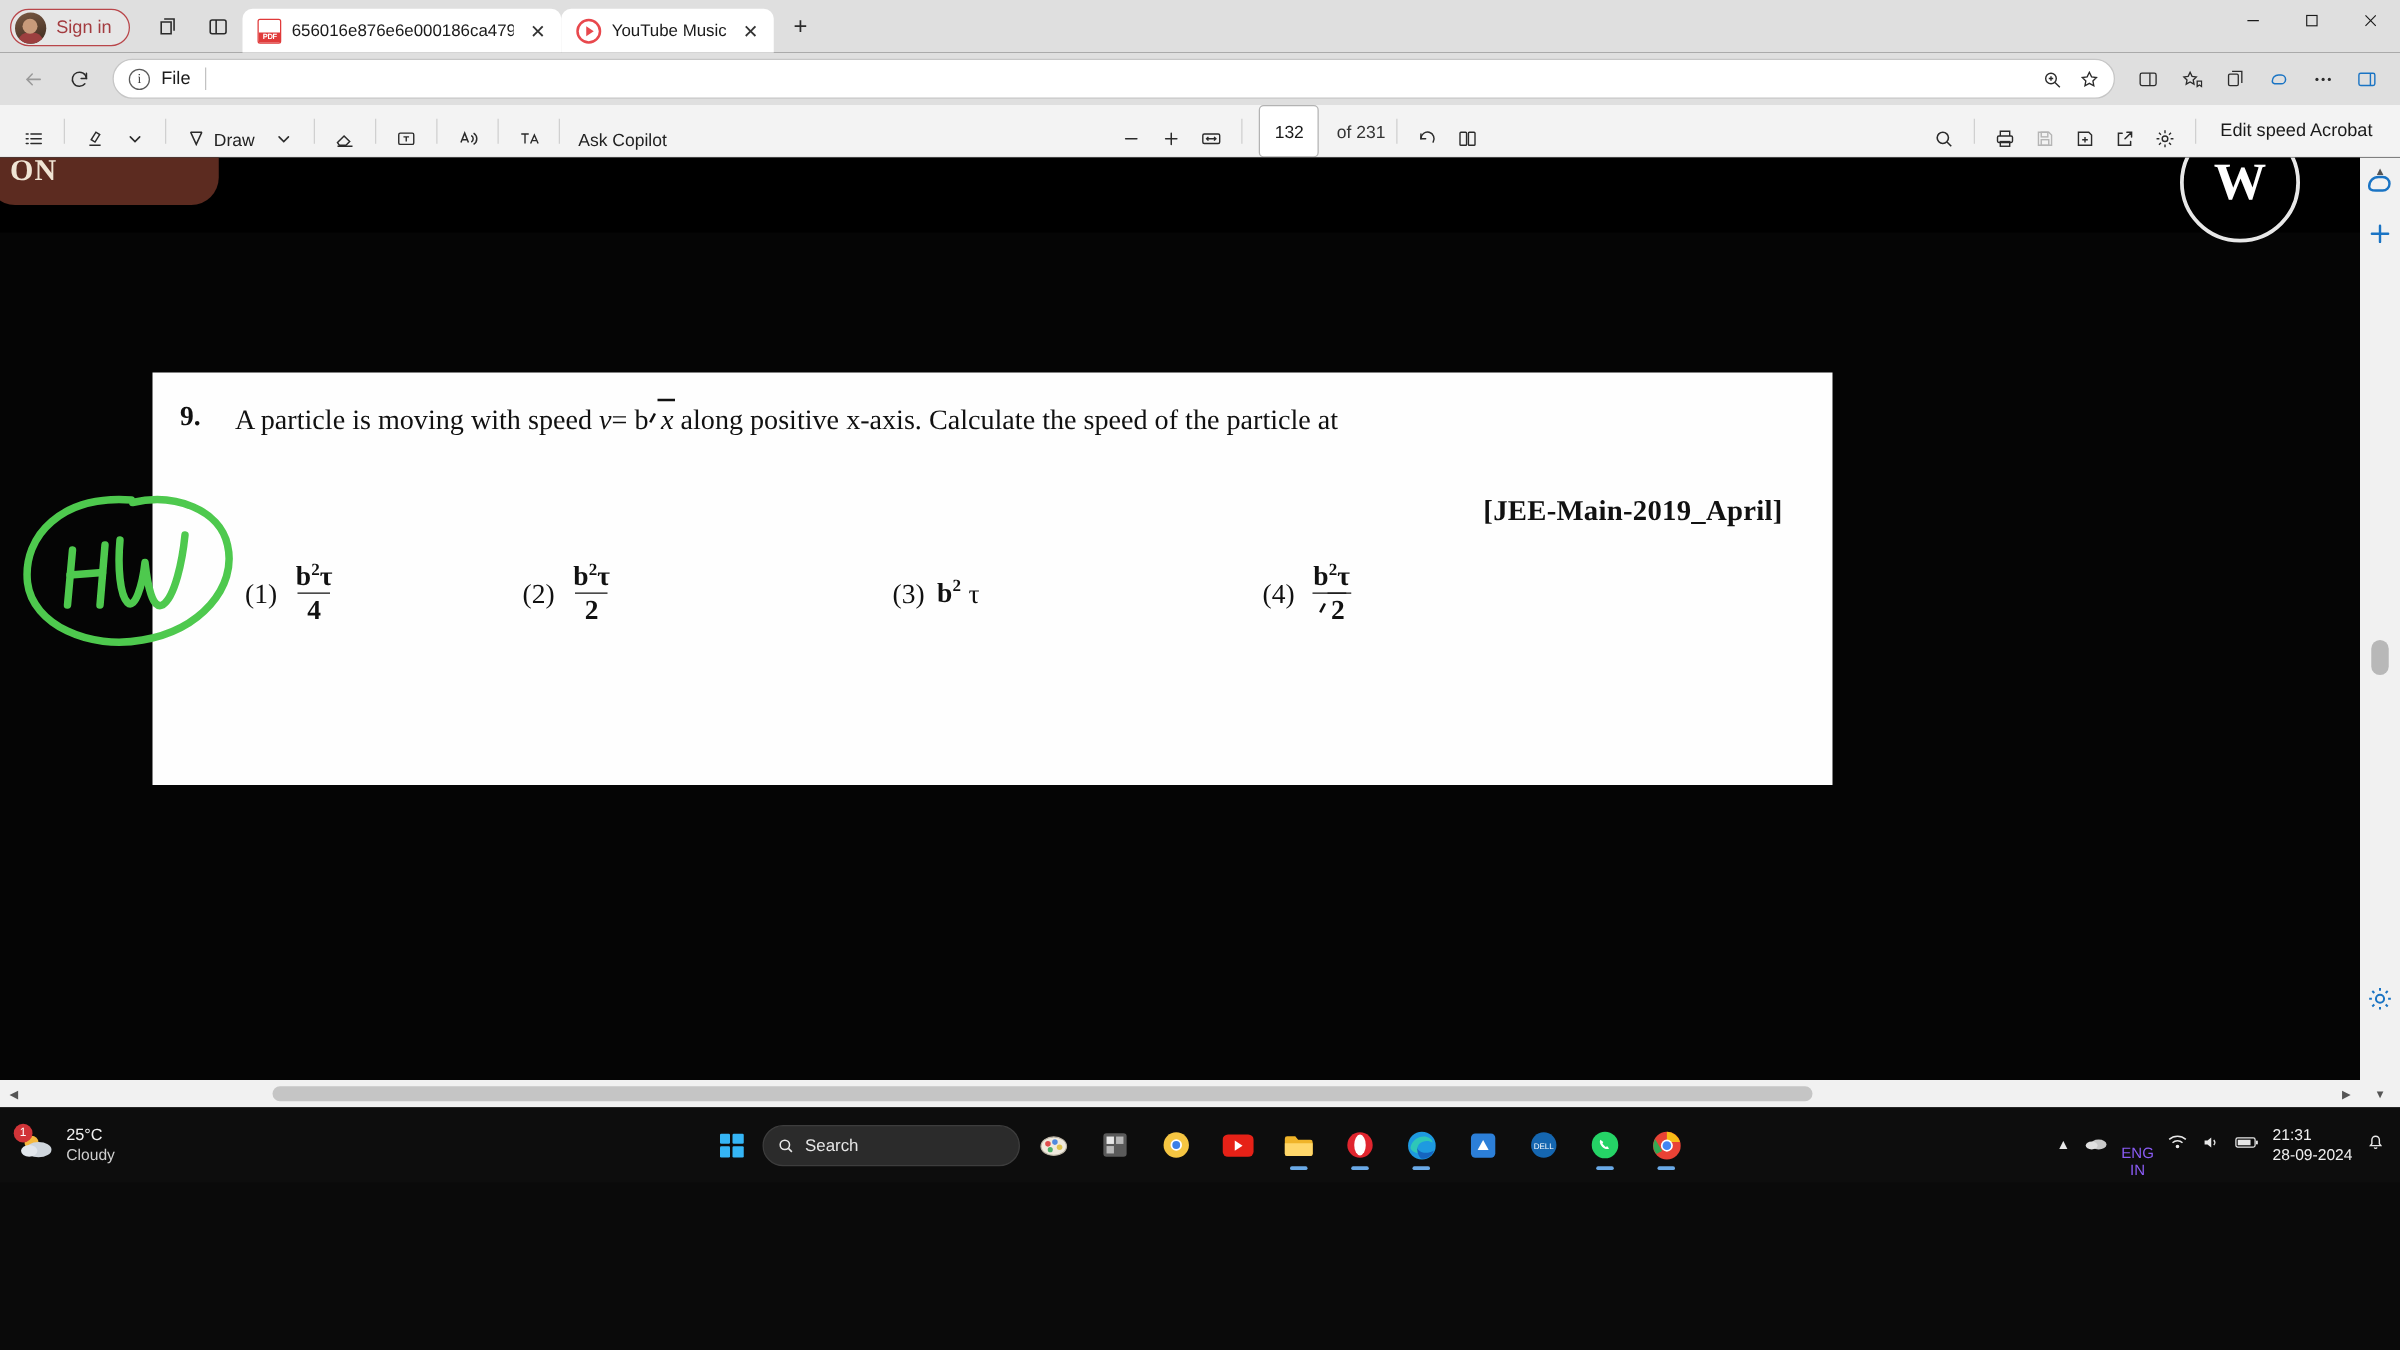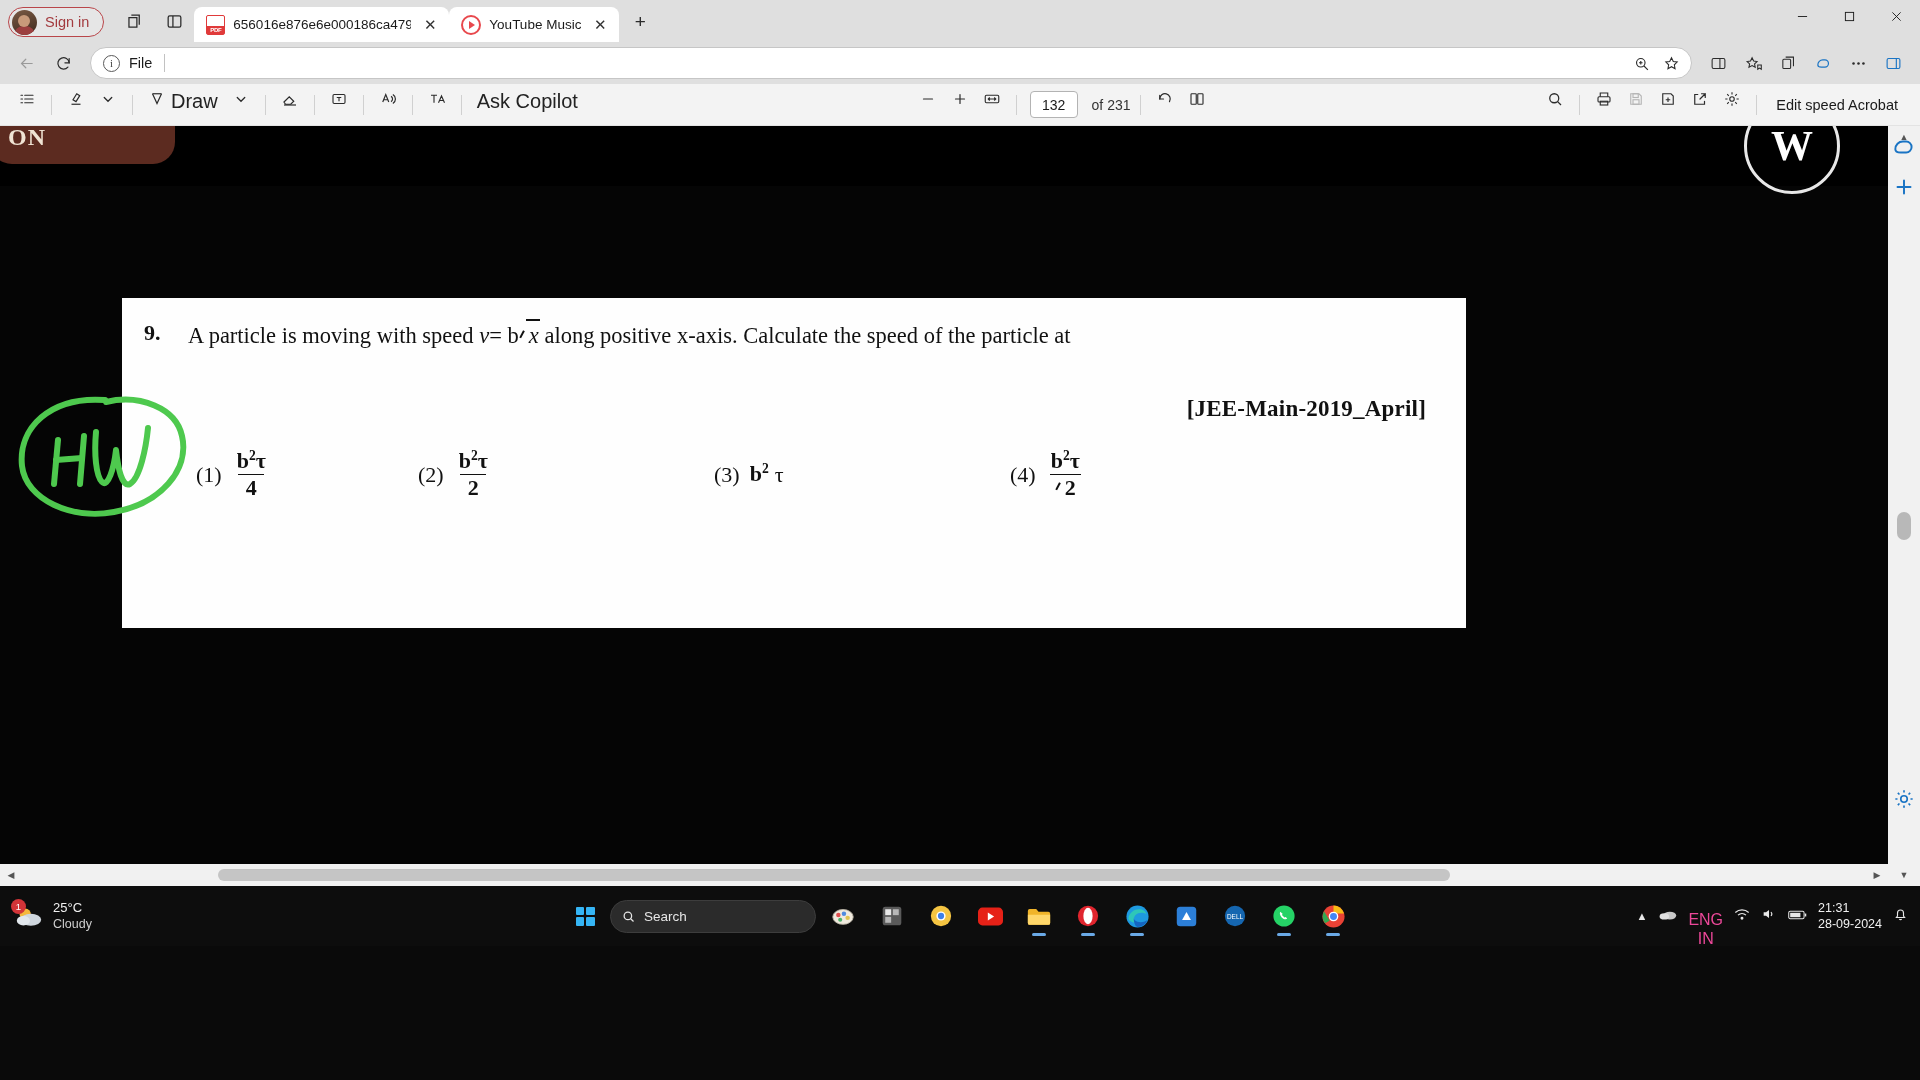--- a/index.html
+++ b/index.html
@@ -56,25 +56,25 @@
   .file-word { font-size:14.5px; color:#1c1c1c; margin-left:9px; }
   .omni-sep { width:1px; height:18px; background:#c2c2c2; margin:0 12px; }
   .url { font-size:14.5px; color:#1c1c1c; white-space:nowrap; overflow:hidden; flex:1; }
   .omni-right { display:flex; align-items:center; gap:2px; margin-left:auto; }
   .omni-right .navbtn { width:28px; height:28px; }
   .nav-right { display:flex; align-items:center; gap:2px; }
 
   
   .pdfbar { height:42px; background:#f3f3f3; border-bottom:1px solid #e3e3e3; display:flex; align-items:center;
     padding:0 12px; gap:2px; }
-  .tb { height:30px; min-width:30px; padding:0 6px; display:flex; align-items:flex-start; justify-content:center; gap:5px;
-    border-radius:5px; color:#222; font-size:20px; }
+  .tb { height:30px; min-width:30px; padding:0 6px; display:flex; align-items:flex-end; justify-content:center; gap:5px;
+    border-radius:5px; color:#222; font-size:14px; }
   .tb svg { width:18px; height:18px; }
   .tbsep { width:1px; height:20px; background:#d0d0d0; margin:0 7px; }
-  .pagebox { width:48px; height:27px; border:1px solid #b3b3b3; border-radius:4px; background:#fff; display:flex;
+  .pagebox { width:48px; height:42px; border:1px solid #b3b3b3; border-radius:4px; background:#fff; display:flex;
     align-items:center; justify-content:center; font-size:14px; color:#1a1a1a; margin:0 4px; }
   .ofpages { font-size:14px; color:#333; margin-left:8px; }
   .spacer { flex:1; }
   .acrobat { font-size:14.5px; color:#1a1a1a; padding:0 10px; height:30px; display:flex; align-items:center; }
 
   
   .viewer { position:relative; height:760px; background:#050505; overflow:hidden; }
   .page-wrap { position:absolute; left:0; top:0; right:32px; bottom:22px; overflow:hidden; }
   
   .scan-top { position:absolute; left:0; top:0; width:100%; height:60px; background:#000; }
@@ -146,21 +146,21 @@
   .startgrid i { background:#35b5f5; border-radius:1px; display:block; }
   .searchbox { width:206px; height:33px; background:#2b2b2b; border:1px solid #3d3d3d; border-radius:17px;
     display:flex; align-items:center; padding:0 10px; gap:8px; }
   .searchbox span { color:#e6e6e6; font-size:13.5px; }
   .tbapp { width:44px; height:42px; display:flex; align-items:center; justify-content:center; position:relative; }
   .tbapp .run { position:absolute; bottom:1px; left:50%; transform:translateX(-50%); width:14px; height:3px;
     border-radius:2px; background:#6aa9e6; }
 
   .tray { margin-left:auto; display:flex; align-items:center; gap:11px; padding-right:12px; }
   .tray svg { width:15px; height:15px; }
-  .lang { color:#ec4899; font-size:16px; line-height:1.2; text-align:center;margin-top:26px; }
+  .lang { color:#8b5cf6; font-size:12px; line-height:1.2; text-align:center;margin-top:26px; }
   .clock { color:#f0f0f0; font-size:12.5px; line-height:1.32; text-align:left; }
   .chev { color:#e8e8e8; font-size:11px; }
 </style>
 </head>
 <body>
 
 <div class="tabstrip">
   <div class="signin-pill">
     <div class="avatar"></div>
     <span class="signin-text">Sign in</span>

